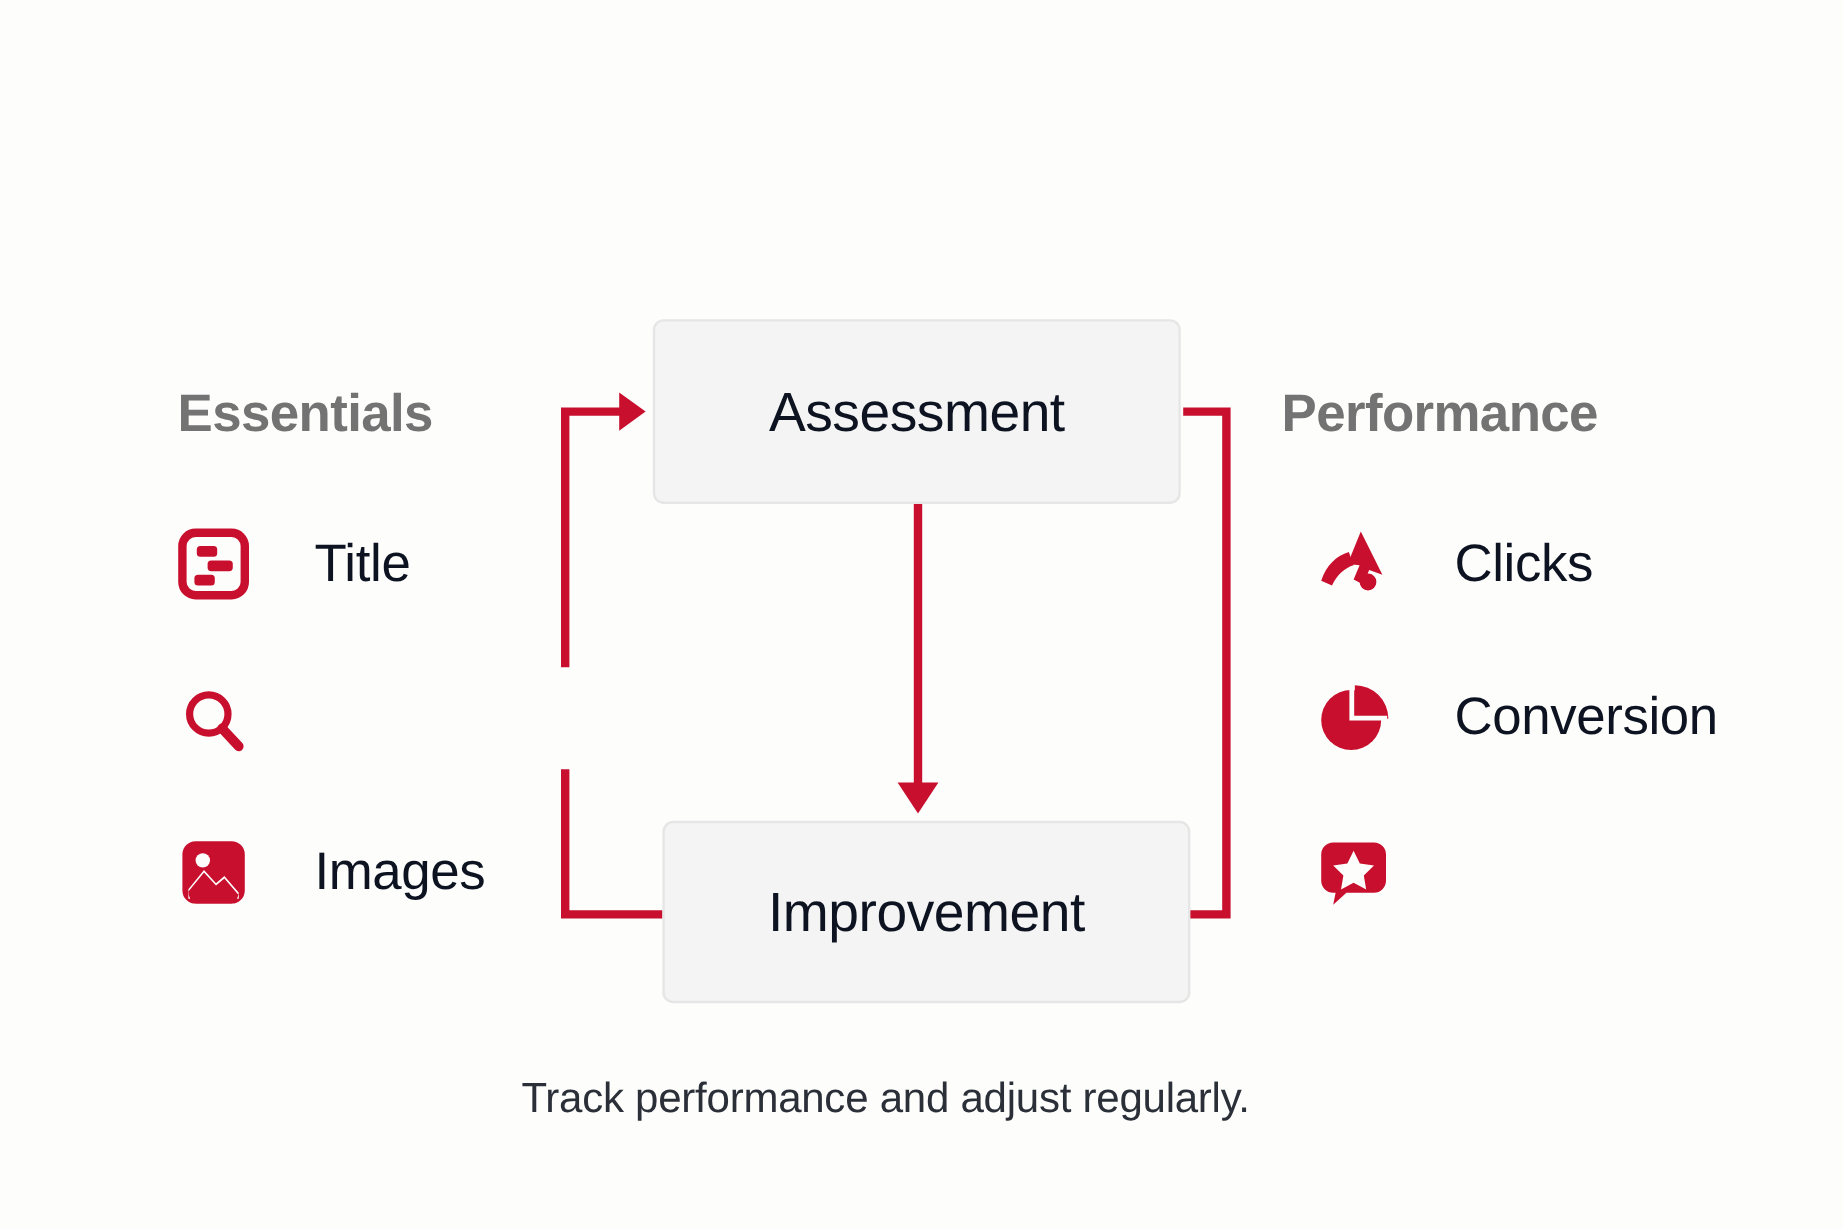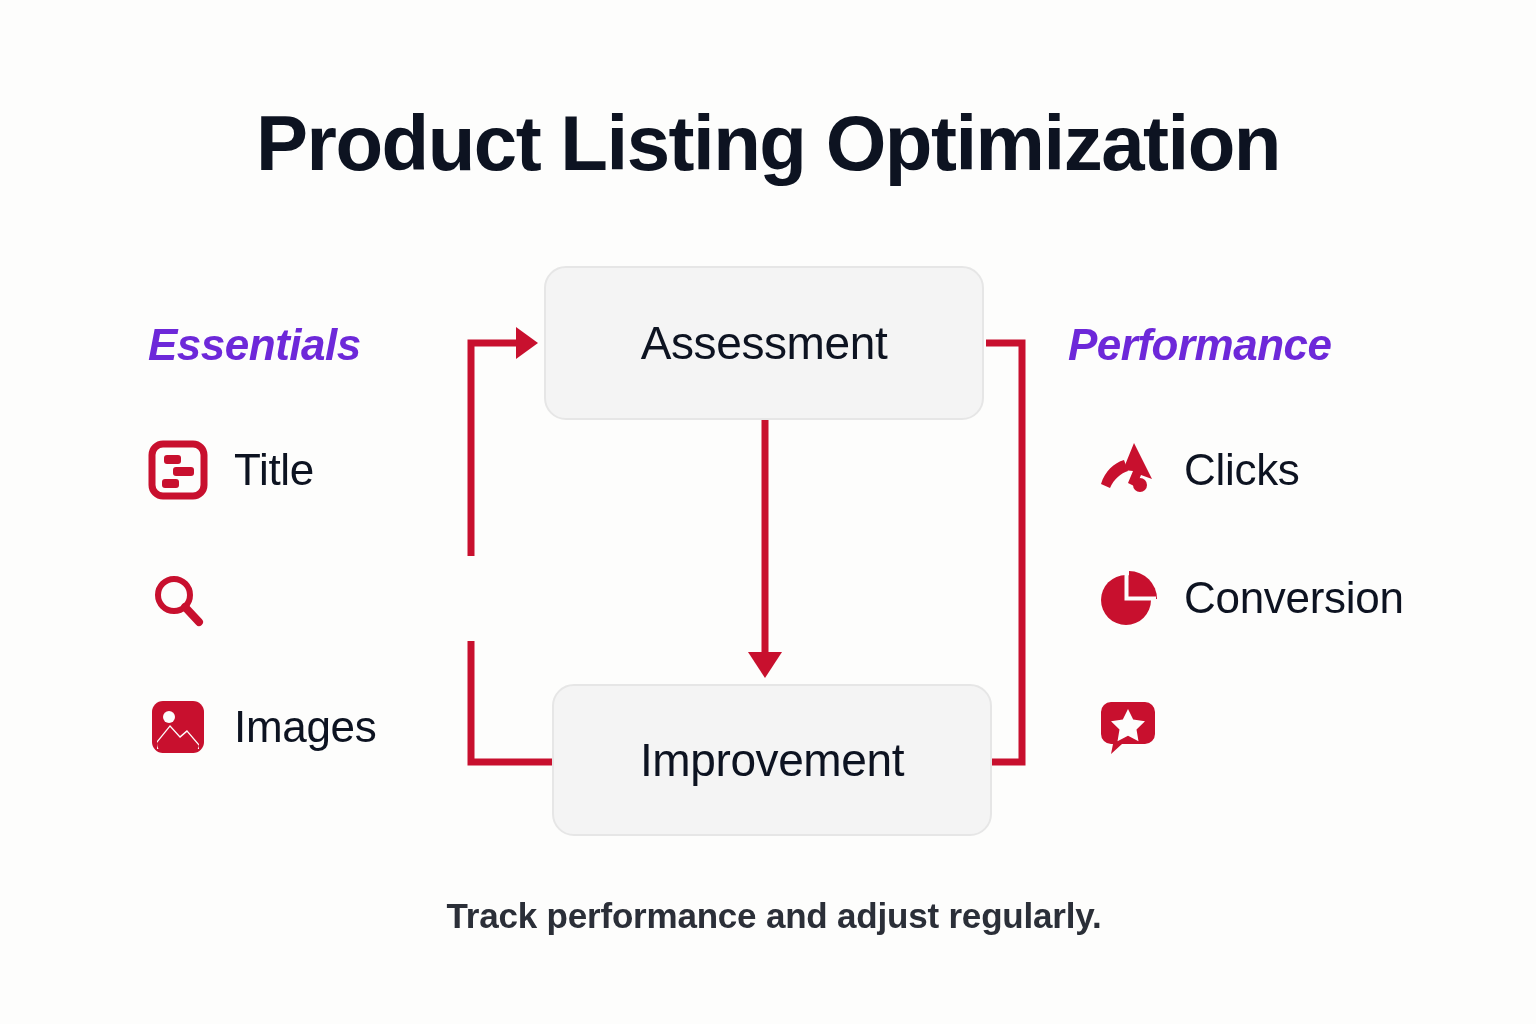--- a/index.html
+++ b/index.html
@@ -33,34 +33,34 @@
     color: #0d1321;
     line-height: 1.0;
     white-space: nowrap;
   }
 
   
   .col-heading {
     position: absolute;
     font-size: 44px;
     font-weight: 700;
-    color: #6d28d9;
+    color: #737373;
     letter-spacing: -0.5px;
     white-space: nowrap;
-    font-style: italic;
   }
   #heading-essentials { left: 148px; top: 320px; }
   #heading-performance { left: 1068px; top: 320px; }
 
   
   .feature-row {
     position: absolute;
     display: flex;
     align-items: center;
     height: 64px;
+    gap: 28px;
   }
   .feature-icon {
     width: 60px;
     height: 60px;
     flex: 0 0 60px;
     display: block;
   }
   .feature-label {
     font-size: 44px;
     color: #0d1321;
@@ -76,21 +76,21 @@
   #row-images      { top: 695px; }
   #row-clicks      { top: 438px; }
   #row-conversion  { top: 566px; }
   #row-reviews     { top: 694px; }
 
   
   .process-box {
     position: absolute;
     background: #f4f4f4;
     border: 2px solid #e6e6e6;
-    border-radius: 22px;
+    border-radius: 9px;
     display: flex;
     align-items: center;
     justify-content: center;
     box-sizing: border-box;
   }
   .process-box .box-label {
     font-size: 46px;
     color: #0d1321;
     letter-spacing: -0.4px;
     white-space: nowrap;
@@ -119,33 +119,31 @@
   }
 
   
   .caption {
     position: absolute;
     left: 0;
     top: 896px;
     width: 1476px;
     text-align: center;
     font-size: 35px;
-    font-weight: 700;
+    font-weight: 400;
     color: #2b2f38;
     letter-spacing: -0.2px;
     white-space: nowrap;
-    margin-left: 36px;
   }
 </style>
 </head>
 <body>
 
 <div id="canvas">
 
-  <div class="title">Product Listing Optimization</div>
 
   <div class="left-col">
 
     <div class="col-heading" id="heading-essentials">Essentials</div>
 
     <div class="feature-row" id="row-title">
       <svg class="feature-icon" viewBox="0 0 60 60">
         <rect x="4" y="4" width="52" height="52" rx="11" ry="11" fill="none" stroke="#c8102e" stroke-width="7"></rect>
         <rect x="16" y="15" width="17" height="9" rx="3" fill="#c8102e"></rect>
         <rect x="25" y="27" width="21" height="9" rx="3" fill="#c8102e"></rect>

